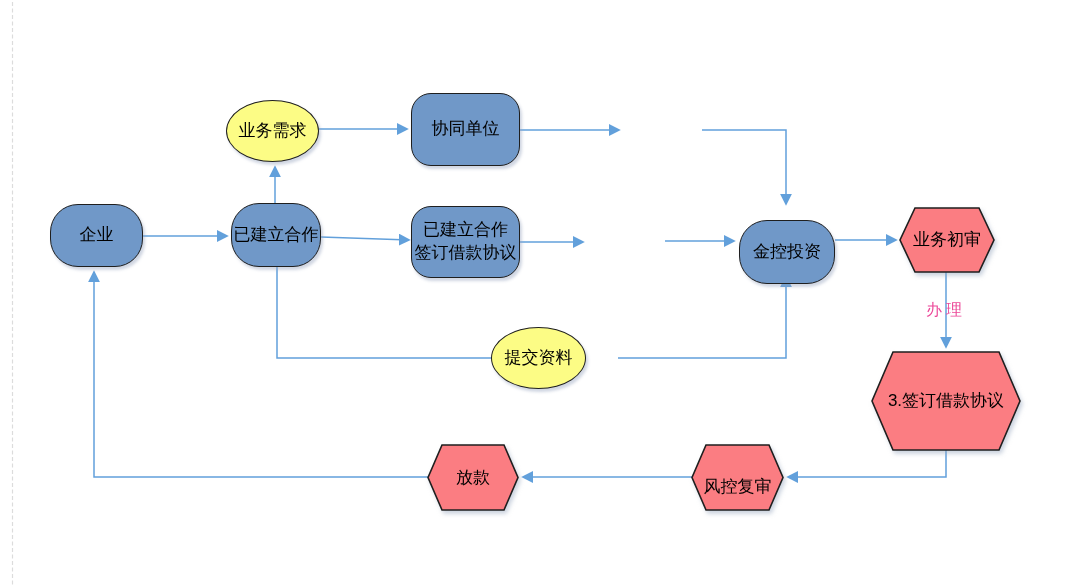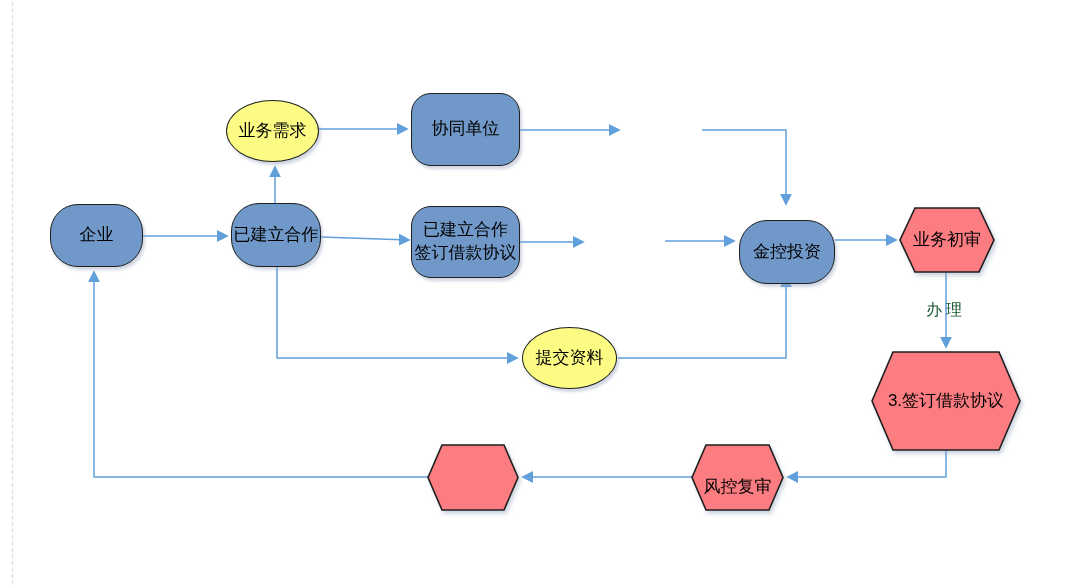--- a/index.html
+++ b/index.html
@@ -43,21 +43,21 @@
     justify-content: center;
     text-align: center;
     color: #000000;
     font-size: 17px;
     line-height: 1.5;
     pointer-events: none;
   }
   .hexlabel .pre { white-space: pre; }
   .floatlabel {
     position: absolute;
-    color: #14532d;
+    color: #ec4899;
     font-size: 16px;
     letter-spacing: 4px;
     text-align: center;
   }
   .hexshape { filter: drop-shadow(2px 3px 2px rgba(150,165,190,0.5)); }
   .connector { fill: none; stroke: #62A0DB; stroke-width: 1.5; }
 </style>
 </head>
 <body>
 
@@ -114,32 +114,35 @@
   <div class="node rect" style="left:739px; top:208px; width:96px; height:64px;margin-top:12px;">
     <span>金控投资</span>
   </div>
 
   <div class="node ellipse" style="left:226px; top:100px; width:93px; height:62px;">
     <span>业务需求</span>
   </div>
 
 
 
-  <div class="node ellipse" style="left:522px; top:327px; width:95px; height:62px;">
+  <div class="node ellipse" style="left:491px; top:327px; width:95px; height:62px;">
     <span>提交资料</span>
   </div>
 
   <div class="hexlabel" style="left:900px; top:208px; width:94px; height:64px;">
     <span>业务初审</span>
   </div>
 
   <div class="hexlabel" style="left:872px; top:352px; width:148px; height:98px;">
     <span>3.签订借款协议</span>
   </div>
 
   <div class="hexlabel" style="left:692px; top:445px; width:91px; height:84px;">
     <span>风控复审</span>
   </div>
 
+  <div class="hexlabel" style="left:428px; top:445px; width:90px; height:65px;">
+    <span>放款</span>
+  </div>
 
   <div class="floatlabel" style="left:910px; top:300px; width:72px;">办理</div>
 
 </div>
 
 </body></html>

